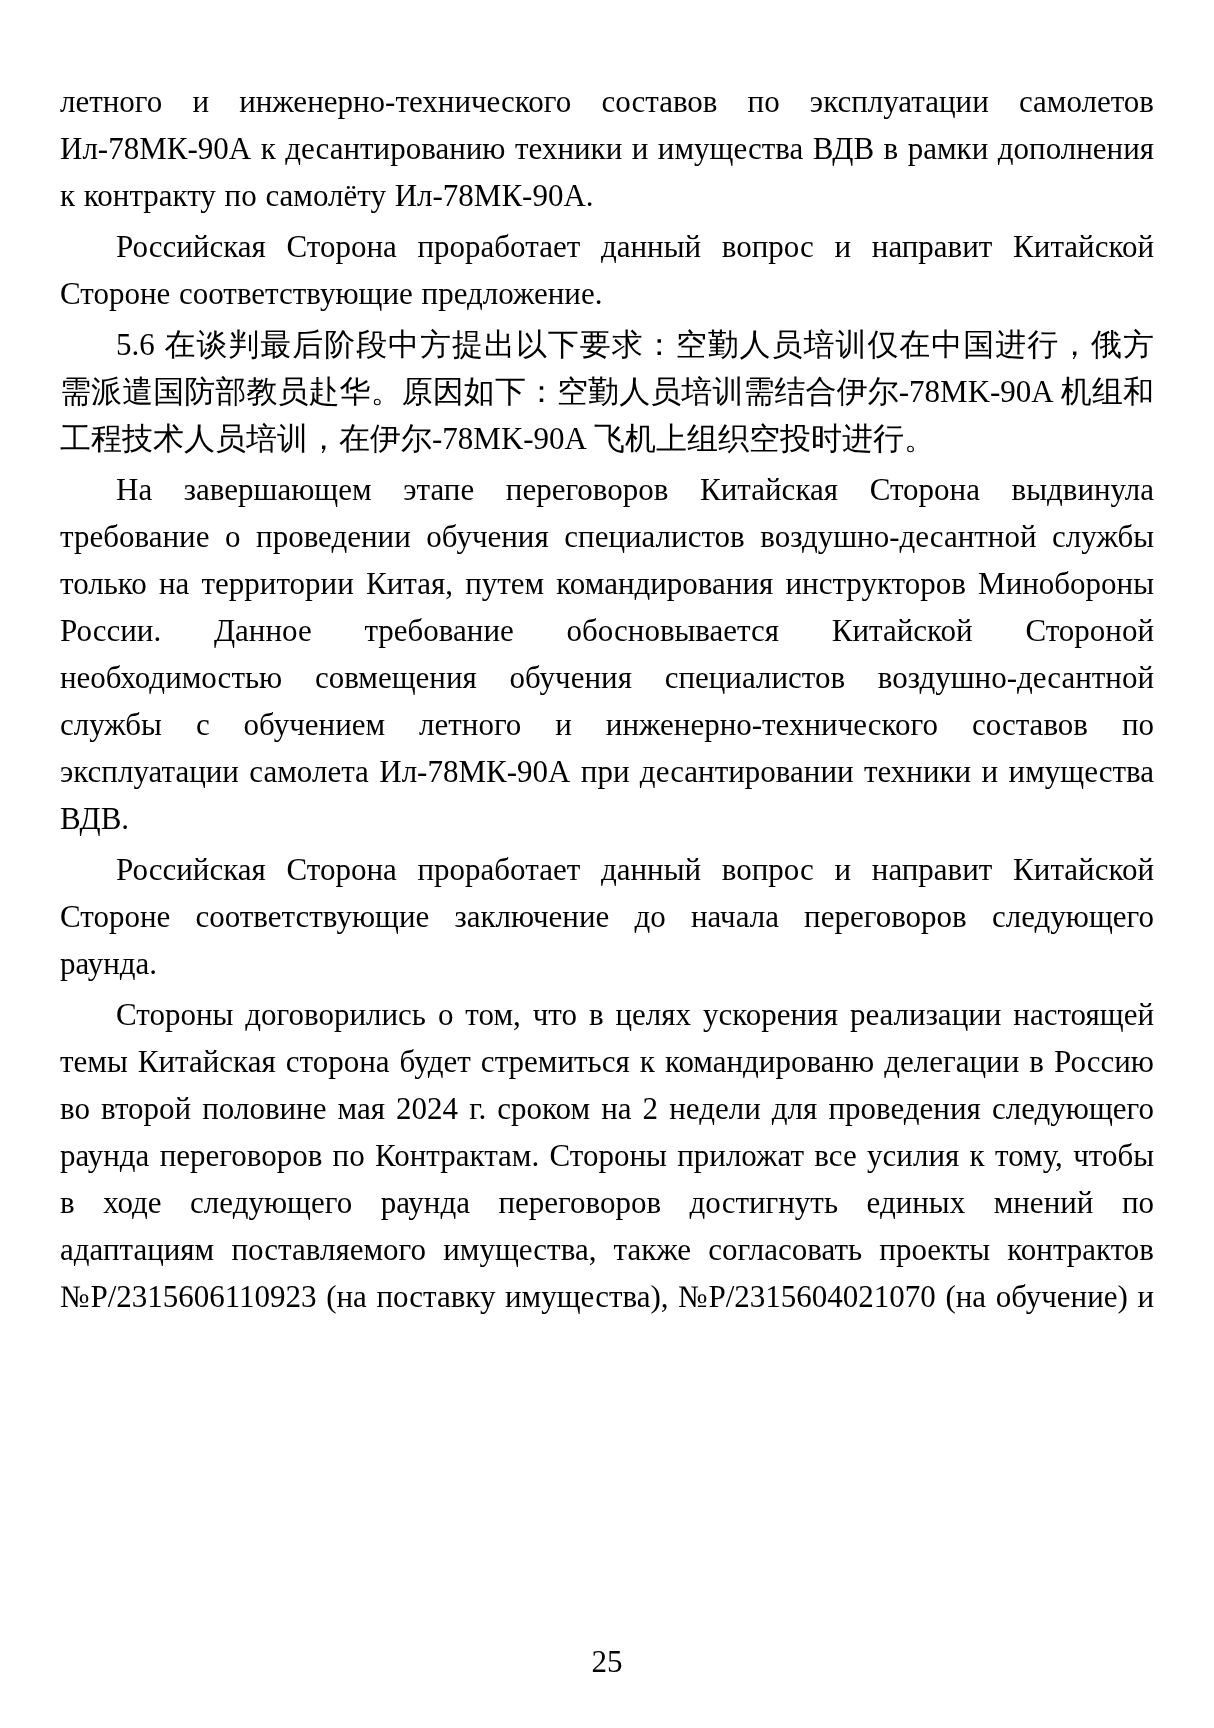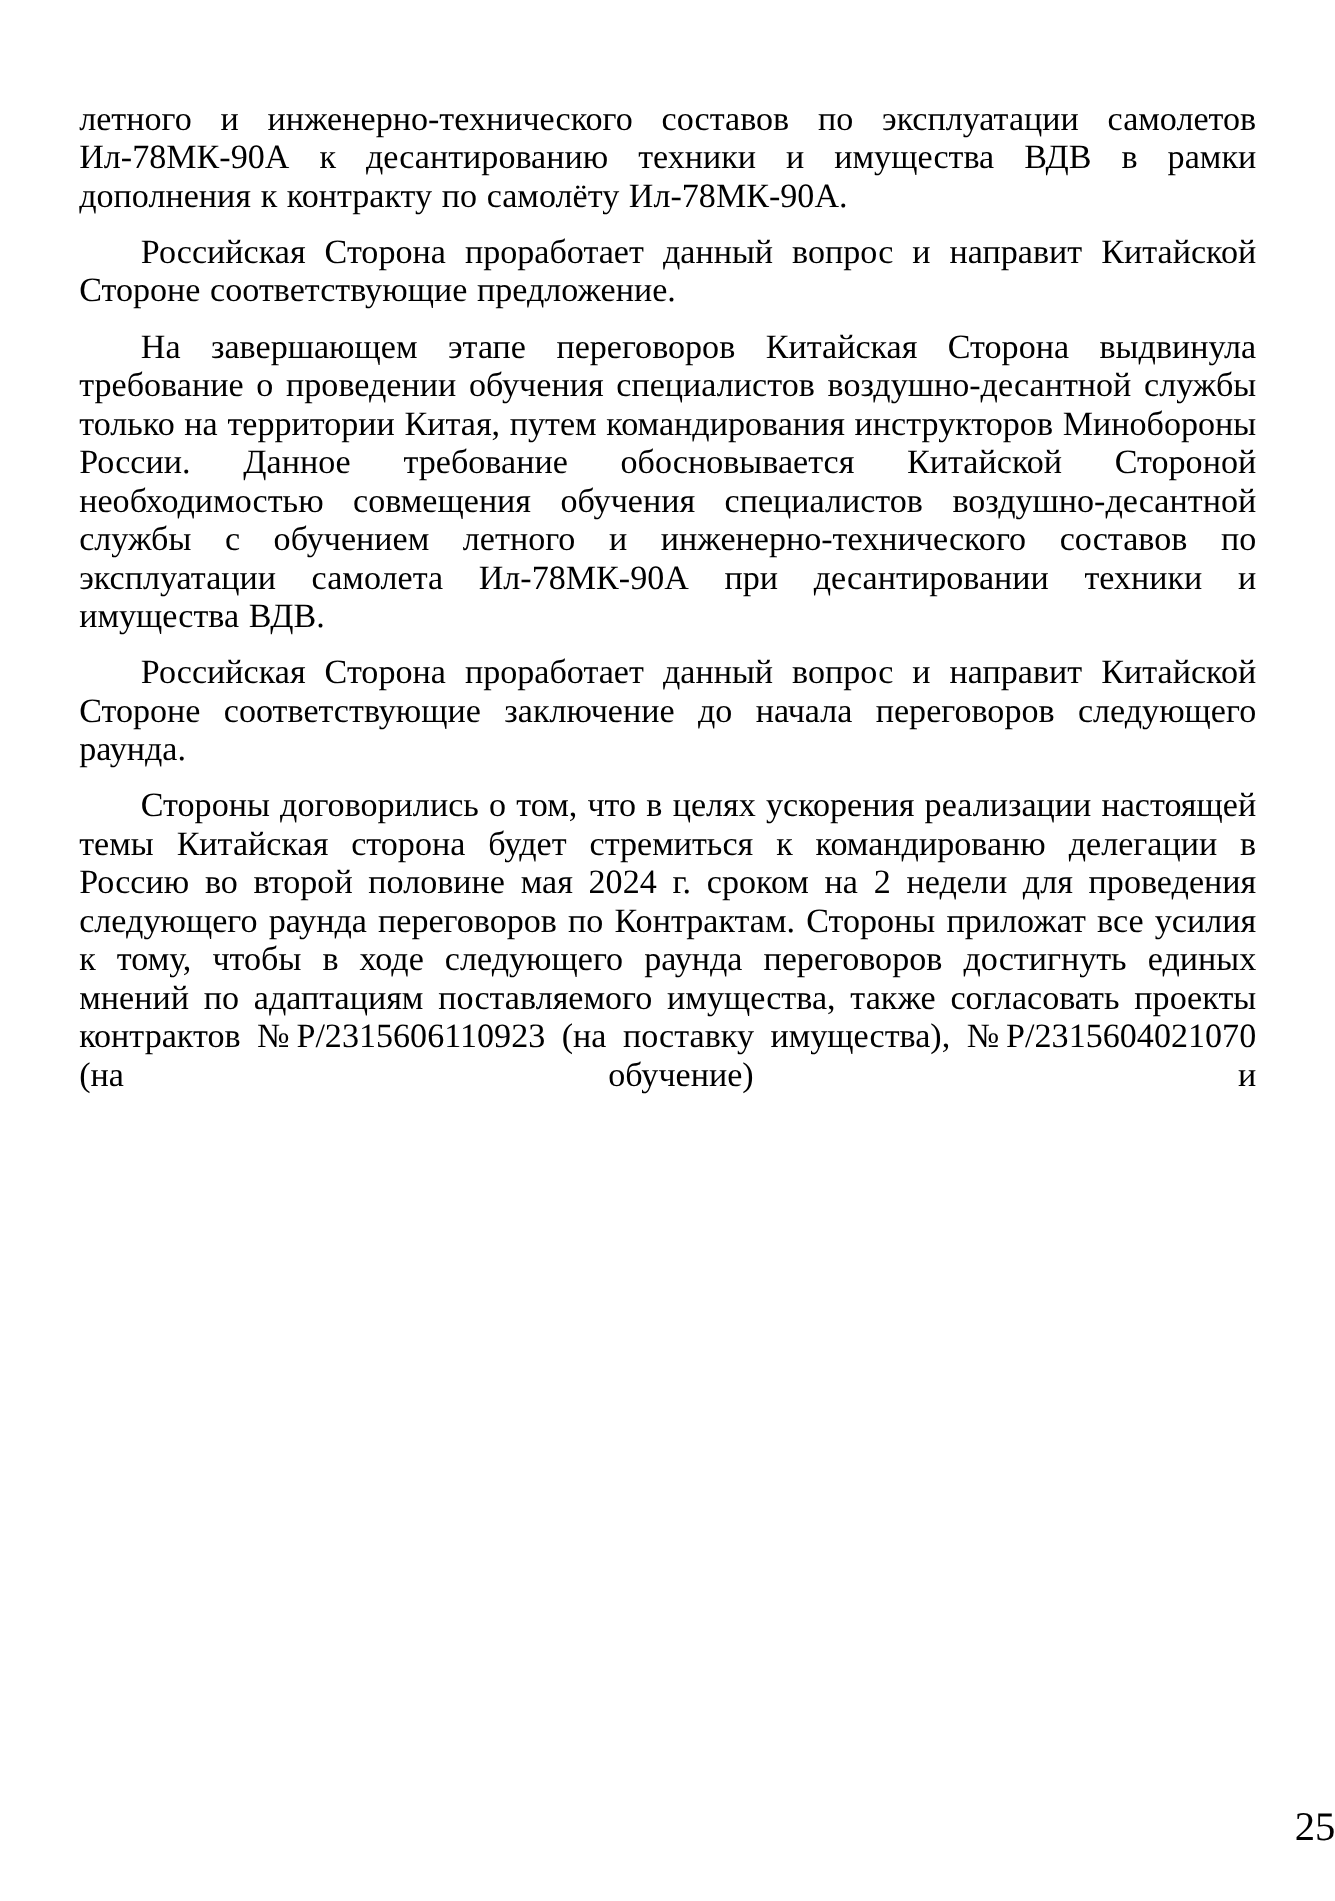--- a/index.html
+++ b/index.html
@@ -14,52 +14,53 @@
     overflow: hidden;
   }
   .page {
     position: absolute;
     top: 74px;
     left: 56px;
     width: 1102px;
     color: #000000;
   }
   p.para {
-    margin: 16px;
+    margin: 4px;
     padding: 0;
     font-family: "Liberation Serif", "DejaVu Serif", serif;
     font-size: 31px;
-    line-height: 35px;
+    line-height: 47px;
     text-align: justify;
     text-indent: 56px;
     color: #000000;
     word-spacing: 1px;
   }
   p.para.no-indent {
     text-indent: 0;
   }
   p.para.fill-last {
     text-align-last: justify;
   }
   .page-number {
     position: absolute;
     top: 1642px;
     left: 0;
     width: 1214px;
-    text-align: right;
+    text-align: center;
     font-family: "Liberation Serif", "DejaVu Serif", serif;
-    font-size: 37px;
+    font-size: 31px;
     line-height: 40px;
     color: #000000;
   }
 </style>
 </head>
 <body>
 
 <div class="page">
   <p class="para no-indent">летного и инженерно-технического составов по эксплуатации самолетов Ил-78МК-90А к десантированию техники и имущества ВДВ в рамки дополнения к контракту по самолёту Ил-78МК-90А.</p>
   <p class="para">Российская Сторона проработает данный вопрос и направит Китайской Стороне соответствующие предложение.</p>
+  <p class="para">5.6 在谈判最后阶段中方提出以下要求：空勤人员培训仅在中国进行，俄方需派遣国防部教员赴华。原因如下：空勤人员培训需结合伊尔-78MK-90A 机组和工程技术人员培训，在伊尔-78MK-90A 飞机上组织空投时进行。</p>
   <p class="para">На завершающем этапе переговоров Китайская Сторона выдвинула требование о проведении обучения специалистов воздушно-десантной службы только на территории Китая, путем командирования инструкторов Минобороны России. Данное требование обосновывается Китайской Стороной необходимостью совмещения обучения специалистов воздушно-десантной службы с обучением летного и инженерно-технического составов по эксплуатации самолета Ил-78МК-90А при десантировании техники и имущества ВДВ.</p>
   <p class="para">Российская Сторона проработает данный вопрос и направит Китайской Стороне соответствующие заключение до начала переговоров следующего раунда.</p>
   <p class="para fill-last">Стороны договорились о том, что в целях ускорения реализации настоящей темы Китайская сторона будет стремиться к командированю делегации в Россию во второй половине мая 2024 г. сроком на 2 недели для проведения следующего раунда переговоров по Контрактам. Стороны приложат все усилия к тому, чтобы в ходе следующего раунда переговоров достигнуть единых мнений по адаптациям поставляемого имущества, также согласовать проекты контрактов №Р/2315606110923 (на поставку имущества), №Р/2315604021070 (на обучение) и</p>
 </div>
 
 <div class="page-number">25</div>
 
 </body></html>

